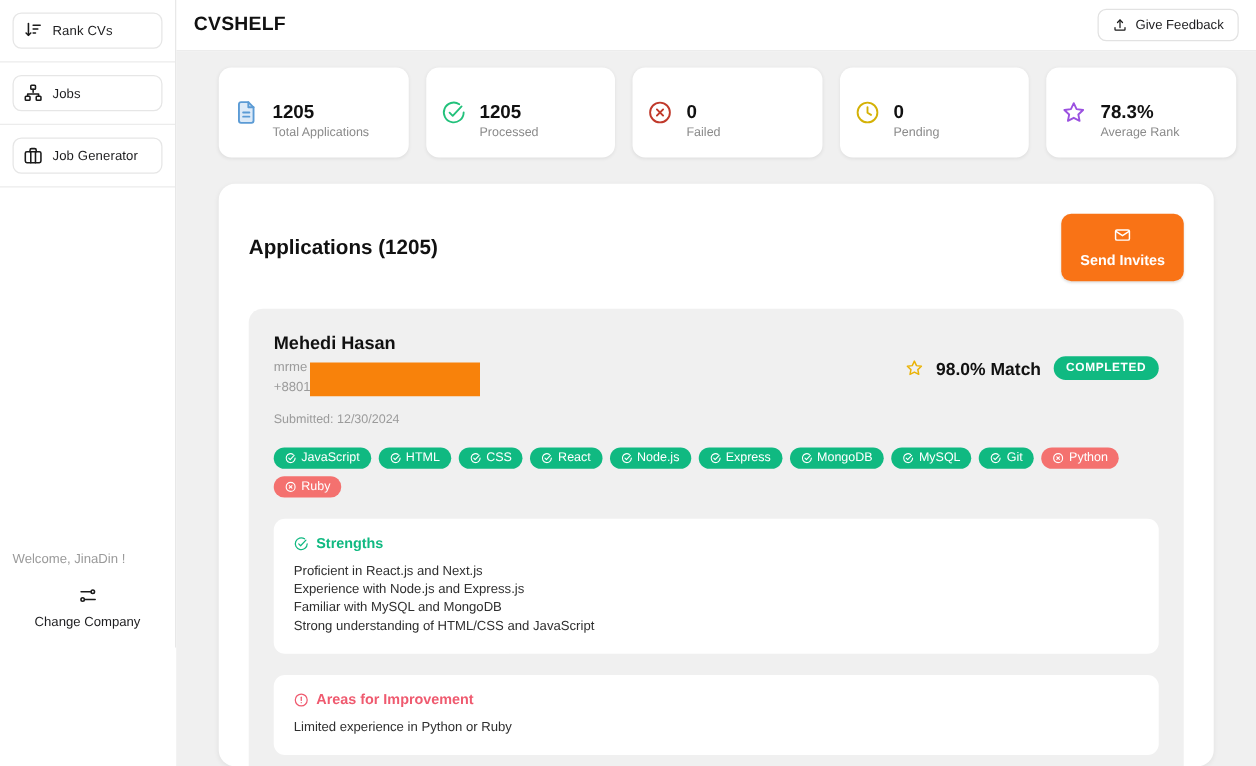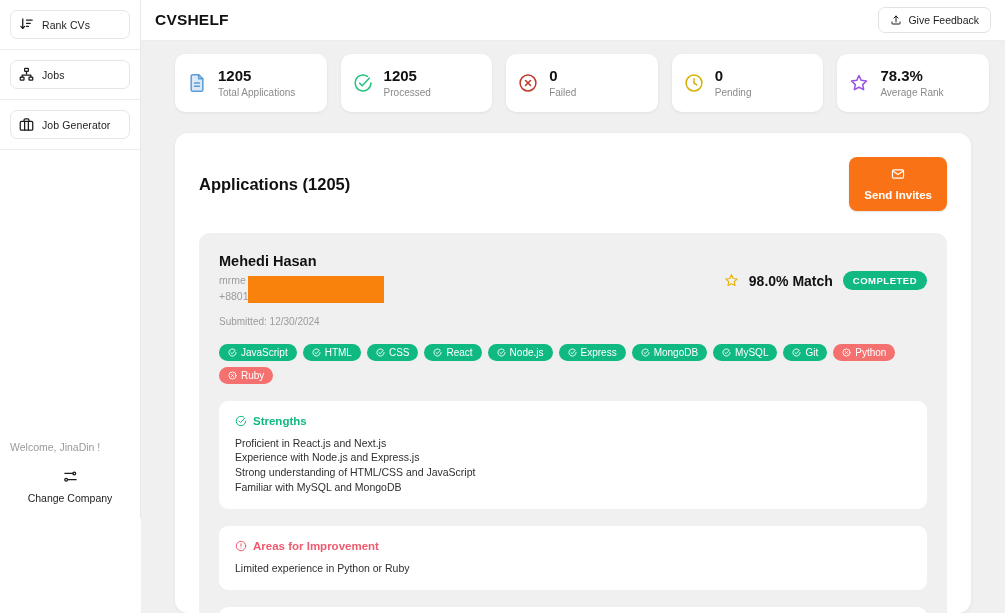--- a/index.html
+++ b/index.html
@@ -73,21 +73,21 @@
 
   
   .stats { display: flex; gap: 14px; padding: 0 16px 0 34px; flex: 0 0 auto; }
   .stat-card {
     flex: 1 1 0; background: #fff; border-radius: 10px;
     box-shadow: 0 1px 3px rgba(0,0,0,.07);
     padding: 13px 12px; display: flex; align-items: center; gap: 11px;
     min-width: 0;
   }
   .stat-card .sic { width: 20px; height: 20px; flex: 0 0 20px; }
-  .stat-txt { min-width: 0; }
+  .stat-txt { min-width: 0; margin-top: 14px; }
   .stat-val { font-size: 15px; font-weight: bold; color: #111; line-height: 1.25; }
   .stat-lbl { font-size: 10px; color: #8a8a8a; line-height: 1.35; white-space: nowrap; }
 
   
   .panel-wrap { padding: 21px 34px 0 34px; flex: 1 1 auto; min-height: 0; }
   .panel {
     background: #fff; border-radius: 13px;
     box-shadow: 0 1px 4px rgba(0,0,0,.06);
     height: 100%;
     padding: 24px 24px 0 24px;
@@ -408,22 +408,22 @@
             <div class="sec">
               <div class="sec-head">
                 <svg class="ic" viewBox="0 0 24 24" fill="none" stroke="#10b981" stroke-width="2" stroke-linecap="round" stroke-linejoin="round">
                     <path d="M21.5 12a9.5 9.5 0 1 1-4.2-7.9"></path>
                     <path d="M8 12.2l3 3 8.5-9"></path>
                   </svg>
                 <span class="sec-title green">Strengths</span>
               </div>
               <div class="sec-line">Proficient in React.js and Next.js</div>
               <div class="sec-line">Experience with Node.js and Express.js</div>
+              <div class="sec-line">Familiar with MySQL and MongoDB</div>
               <div class="sec-line">Strong understanding of HTML/CSS and JavaScript</div>
-              <div class="sec-line">Familiar with MySQL and MongoDB</div>
             </div>
 
             <div class="sec">
               <div class="sec-head">
                 <svg class="ic" viewBox="0 0 24 24" fill="none" stroke="#ef5a6f" stroke-width="2" stroke-linecap="round" stroke-linejoin="round">
                     <circle cx="12" cy="12" r="9.5"></circle>
                     <path d="M12 7.5v5.2"></path>
                     <path d="M12 16.3h.01"></path>
                   </svg>
                 <span class="sec-title red">Areas for Improvement</span>

